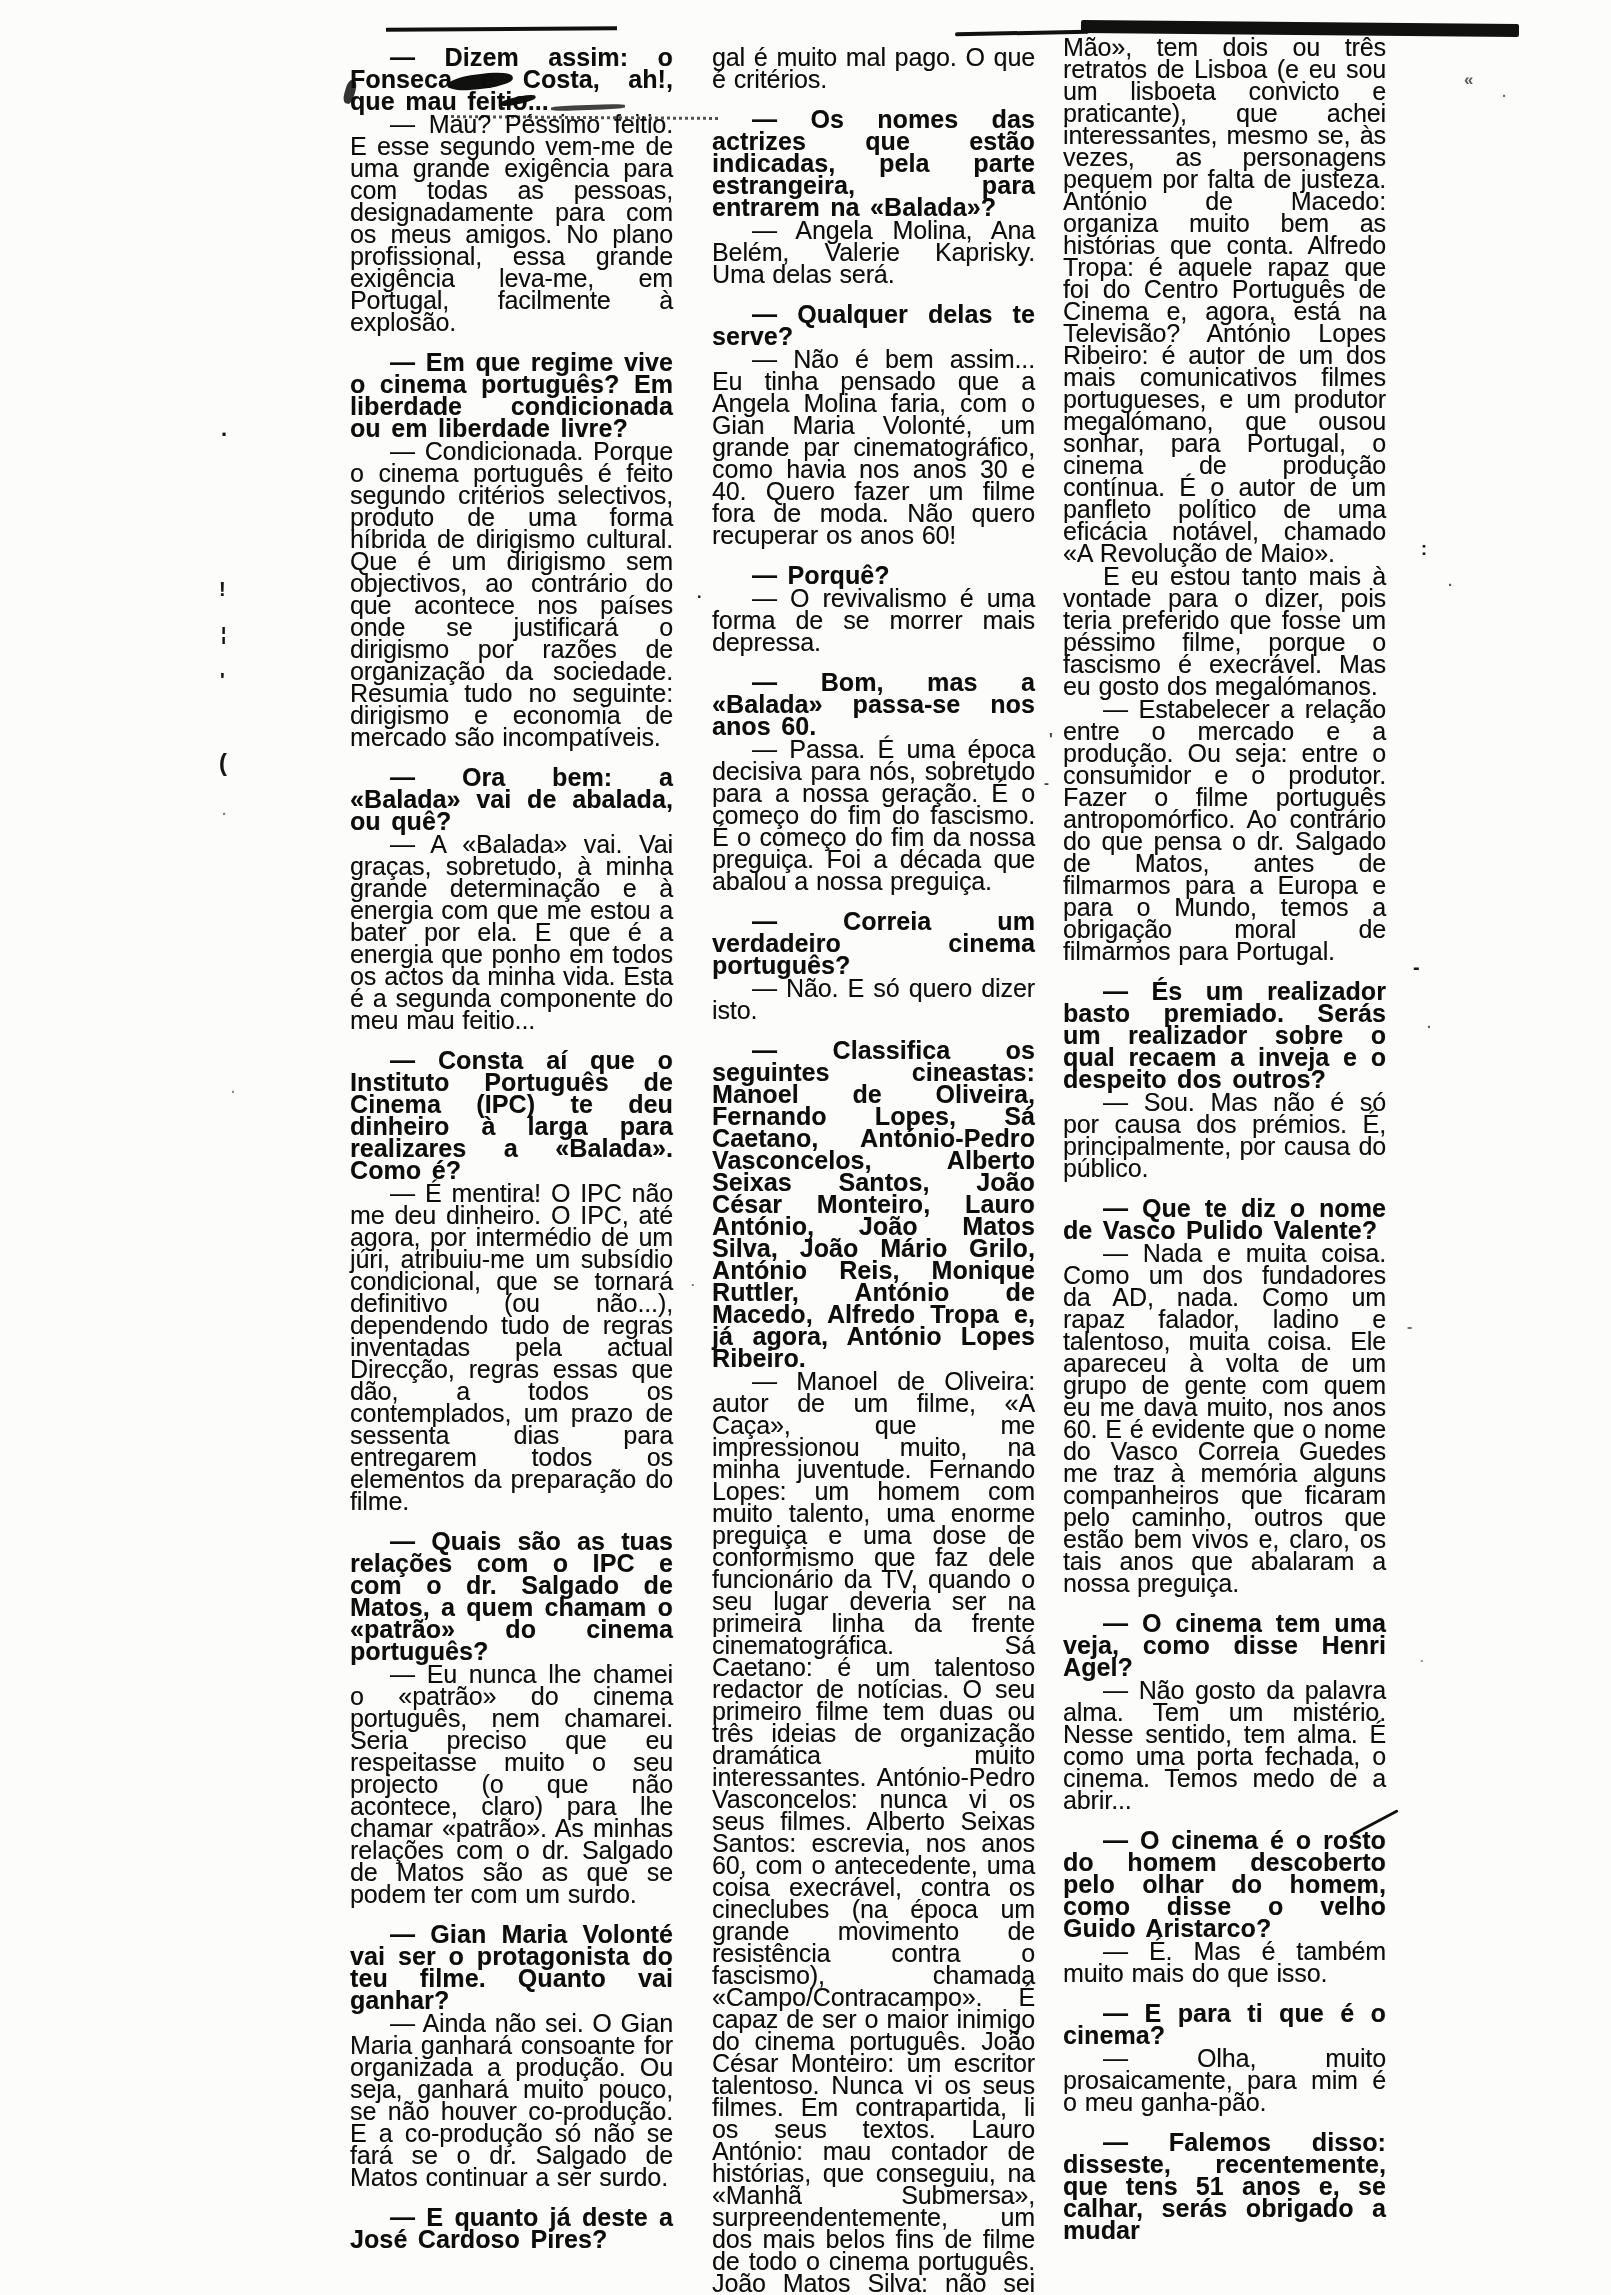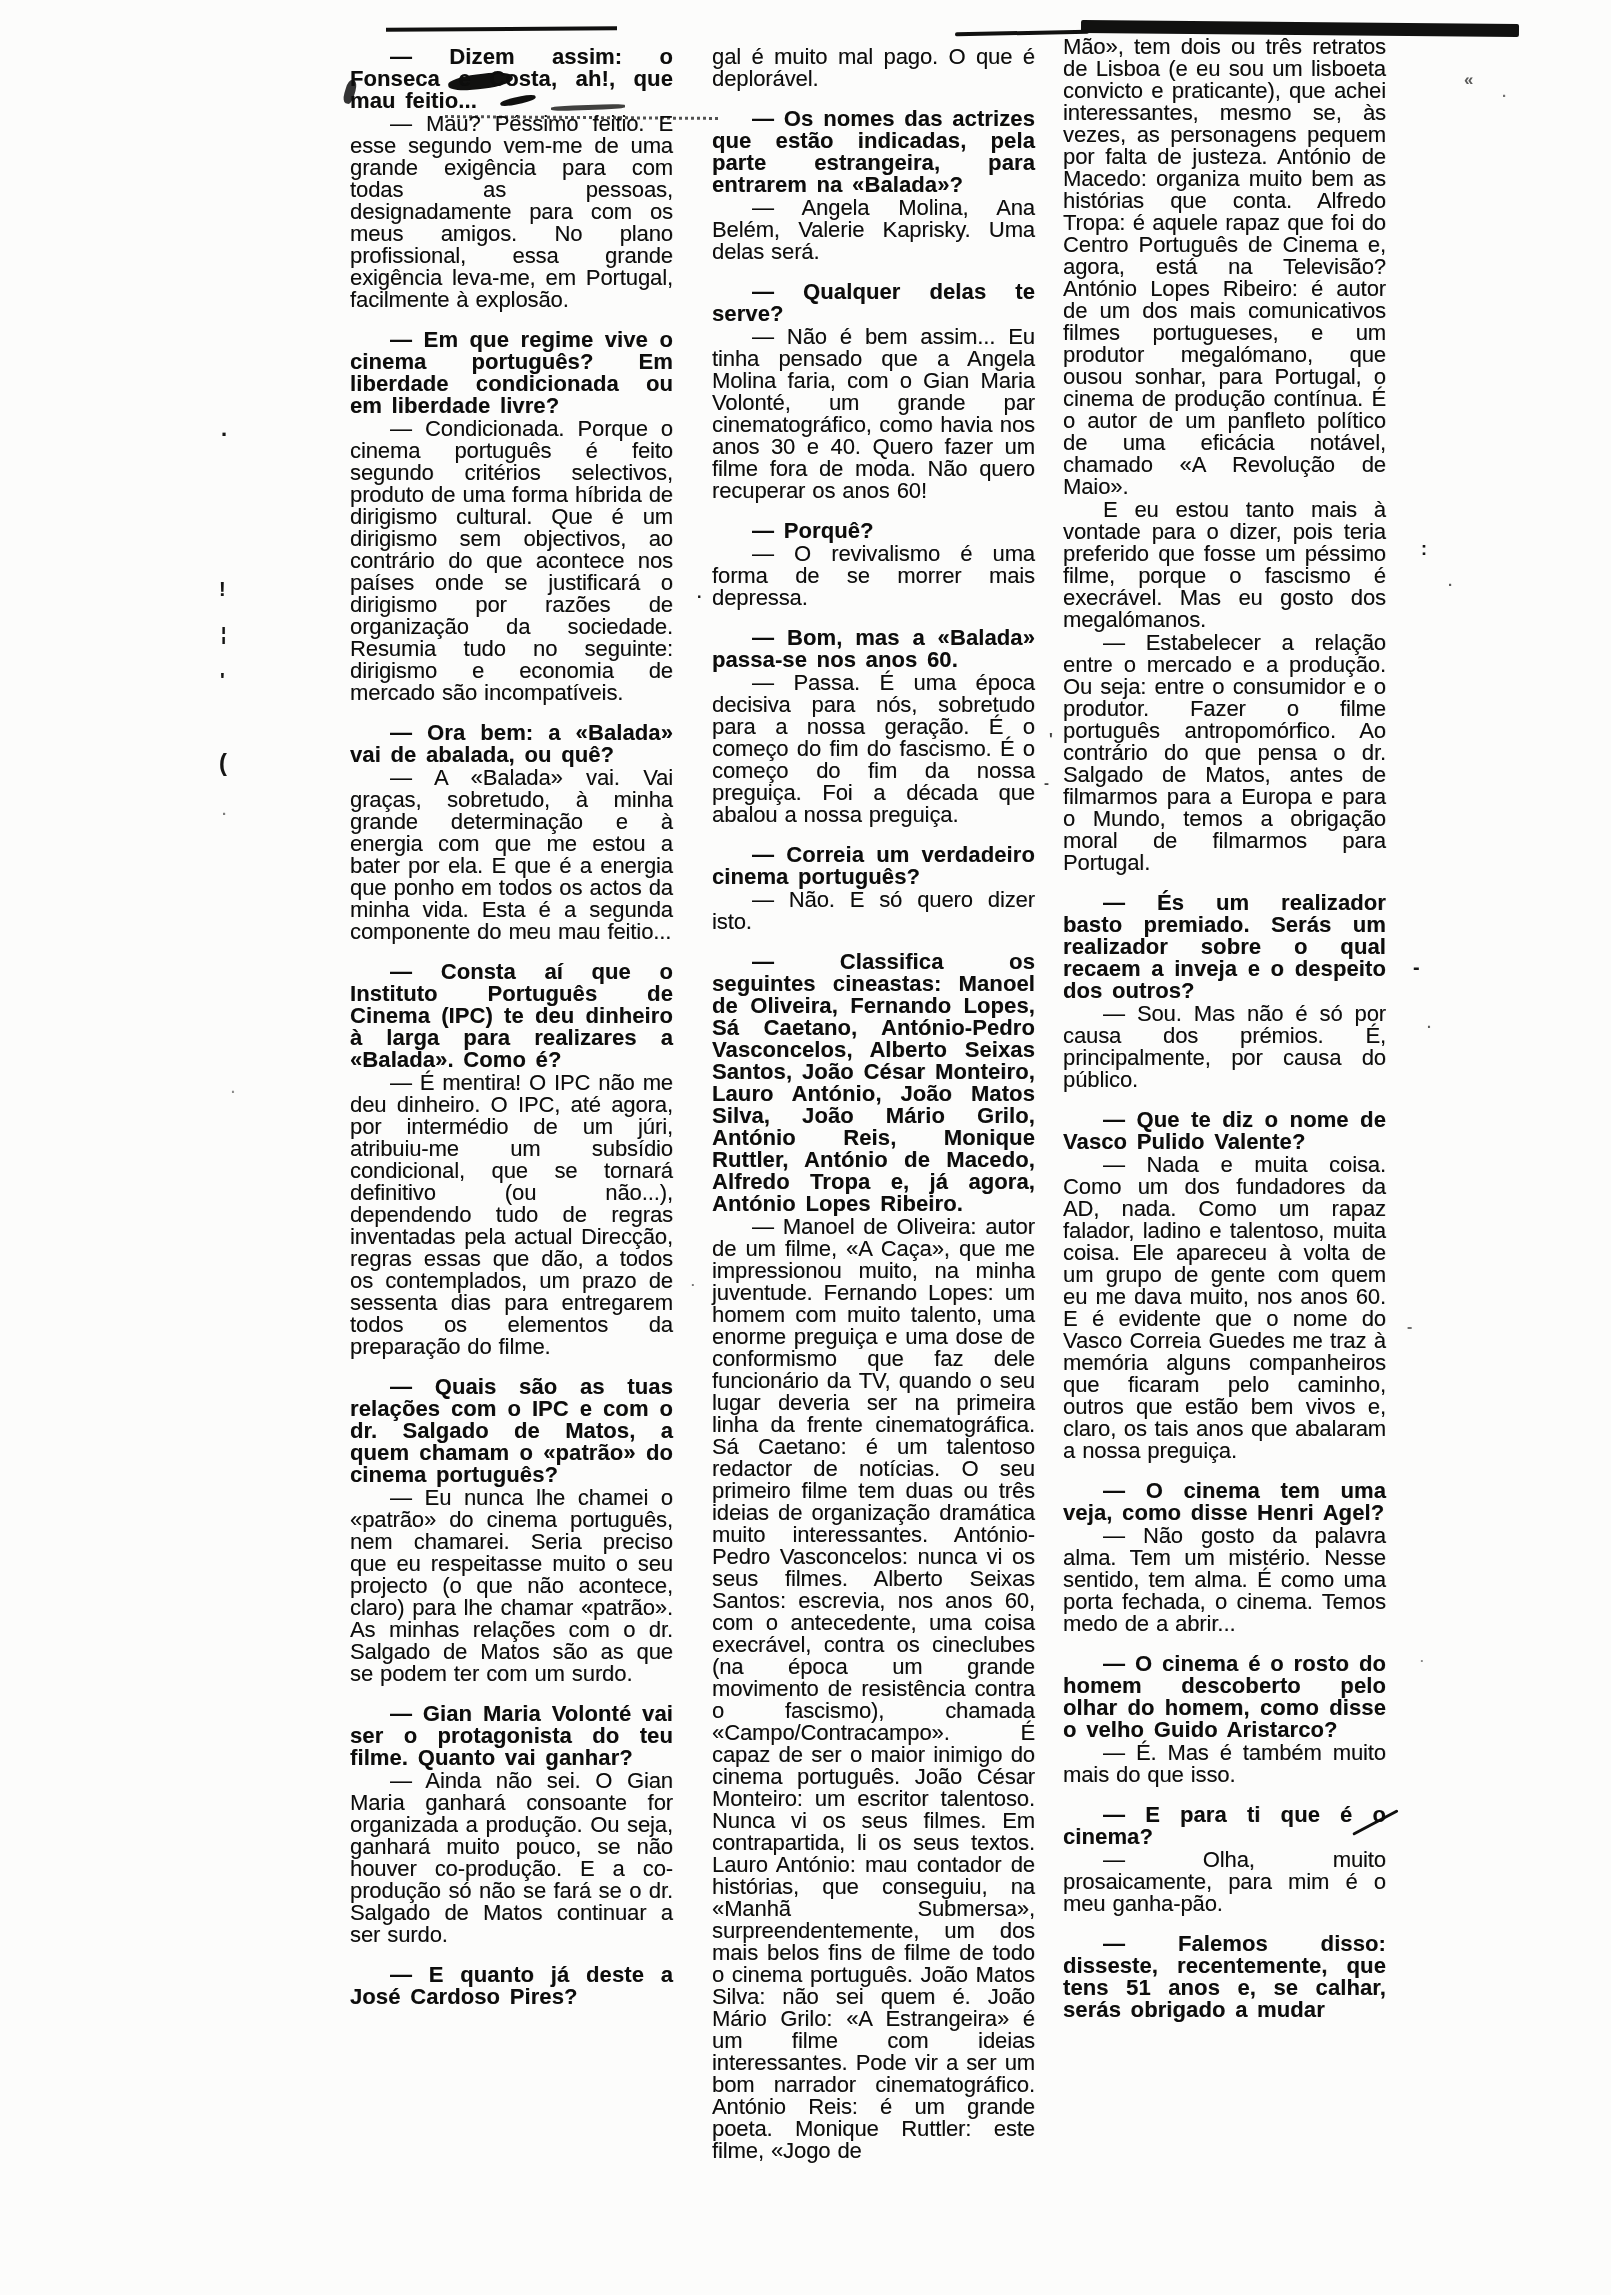--- a/index.html
+++ b/index.html
@@ -12,21 +12,21 @@
     overflow: hidden;
     font-family: "Liberation Sans", sans-serif;
     color: #0d0d0c;
   }
   
   .column {
     position: absolute;
     top: 46px;
     width: 323px;
     text-align: justify;
-    font-size: 22px;
+    font-size: 25px;
     line-height: 22px;
     letter-spacing: -0.1px;
     word-spacing: 1px;
     text-shadow: 0.3px 0.4px 0 rgba(12,12,12,0.35);
   }
   #col-0 { left: 350px; }
   #col-1 { left: 712px; }
   #col-2 { left: 1063px; top: 36px; }
   .para { margin: 0; text-indent: 40px; }
   .question {
@@ -84,21 +84,21 @@
       <p class="para answer">— A «Balada» vai. Vai graças, sobretudo, à minha grande determinação e à energia com que me estou a bater por ela. E que é a energia que ponho em todos os actos da minha vida. Esta é a segunda componente do meu mau feitio...</p>
       <p class="para question">— Consta aí que o Instituto Português de Cinema (IPC) te deu dinheiro à larga para realizares a «Balada». Como é?</p>
       <p class="para answer">— É mentira! O IPC não me deu dinheiro. O IPC, até agora, por intermédio de um júri, atribuiu-me um subsídio condicional, que se tornará definitivo (ou não...), dependendo tudo de regras inventadas pela actual Direcção, regras essas que dão, a todos os contemplados, um prazo de sessenta dias para entregarem todos os elementos da preparação do filme.</p>
       <p class="para question">— Quais são as tuas relações com o IPC e com o dr. Salgado de Matos, a quem chamam o «patrão» do cinema português?</p>
       <p class="para answer">— Eu nunca lhe chamei o «patrão» do cinema português, nem chamarei. Seria preciso que eu respeitasse muito o seu projecto (o que não acontece, claro) para lhe chamar «patrão». As minhas relações com o dr. Salgado de Matos são as que se podem ter com um surdo.</p>
       <p class="para question">— Gian Maria Volonté vai ser o protagonista do teu filme. Quanto vai ganhar?</p>
       <p class="para answer">— Ainda não sei. O Gian Maria ganhará consoante for organizada a produção. Ou seja, ganhará muito pouco, se não houver co-produção. E a co-produção só não se fará se o dr. Salgado de Matos continuar a ser surdo.</p>
       <p class="para question">— E quanto já deste a José Cardoso Pires?</p>
     </div>
   <div id="col-1" class="column">
-      <p class="para continuation">gal é muito mal pago. O que é deplorável.</p>
+      <p class="para continuation">gal é muito mal pago. O que é critérios.</p>
       <p class="para question">— Os nomes das actrizes que estão indicadas, pela parte estrangeira, para entrarem na «Balada»?</p>
       <p class="para answer">— Angela Molina, Ana Belém, Valerie Kaprisky. Uma delas será.</p>
       <p class="para question">— Qualquer delas te serve?</p>
       <p class="para answer">— Não é bem assim... Eu tinha pensado que a Angela Molina faria, com o Gian Maria Volonté, um grande par cinematográfico, como havia nos anos 30 e 40. Quero fazer um filme fora de moda. Não quero recuperar os anos 60!</p>
       <p class="para question">— Porquê?</p>
       <p class="para answer">— O revivalismo é uma forma de se morrer mais depressa.</p>
       <p class="para question">— Bom, mas a «Balada» passa-se nos anos 60.</p>
       <p class="para answer">— Passa. É uma época decisiva para nós, sobretudo para a nossa geração. É o começo do fim do fascismo. É o começo do fim da nossa preguiça. Foi a década que abalou a nossa preguiça.</p>
       <p class="para question">— Correia um verdadeiro cinema português?</p>
       <p class="para answer">— Não. E só quero dizer isto.</p>

